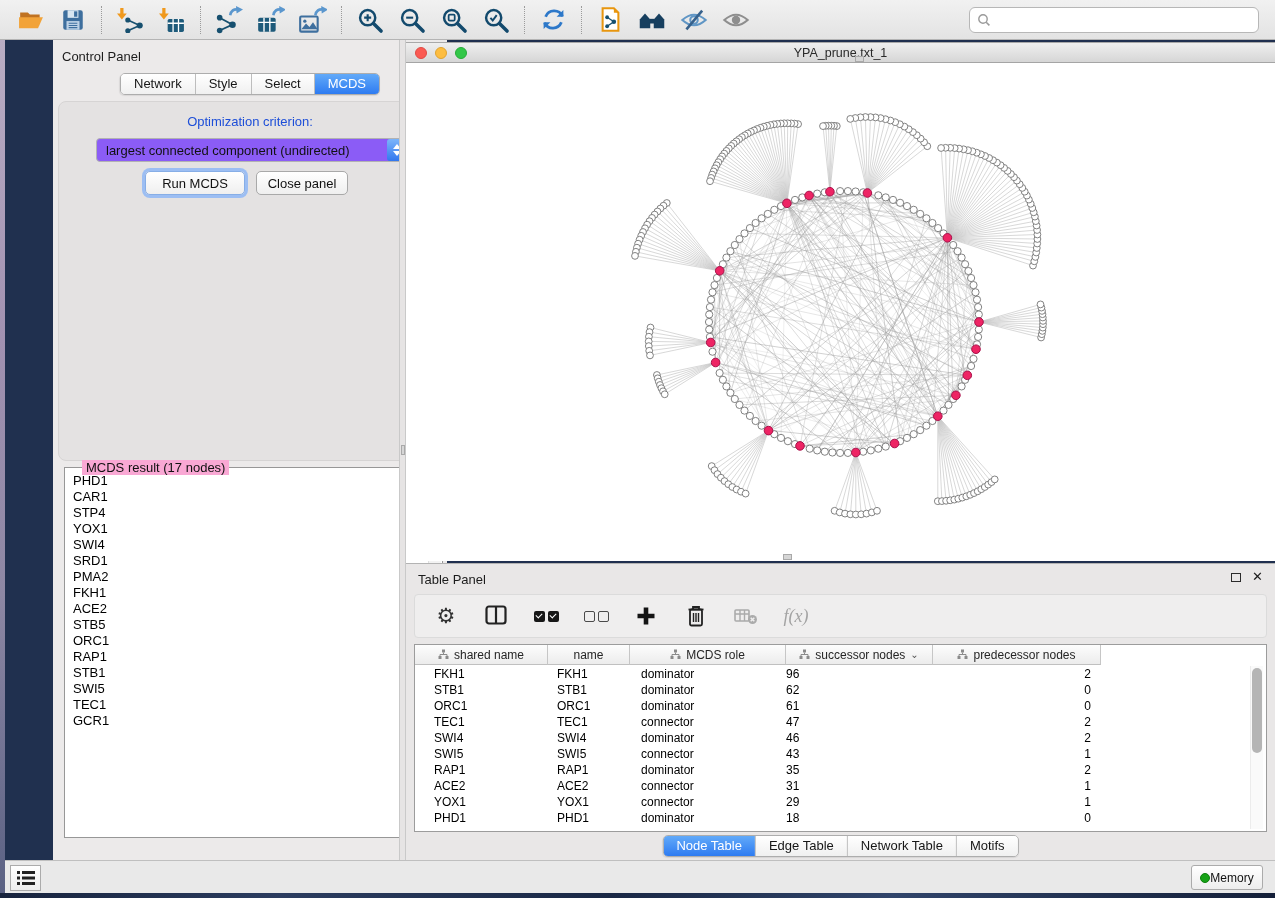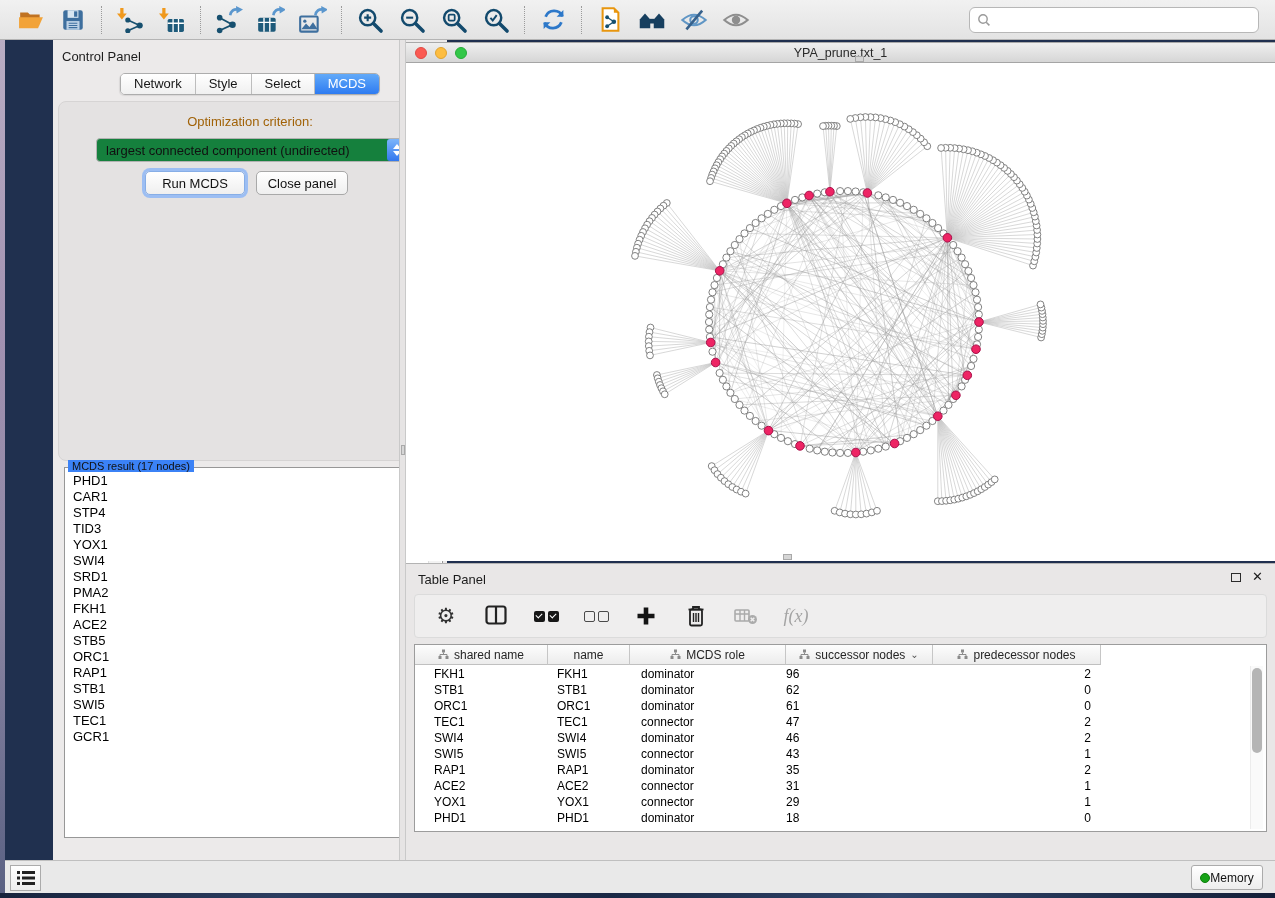--- a/index.html
+++ b/index.html
@@ -36,39 +36,39 @@
   .seg { display:flex; height:22px; border:1px solid #adadad; border-radius:5px; overflow:hidden;
          box-shadow:0 1px 1px rgba(0,0,0,.08); }
   .seg-tab { padding:0 13px; line-height:20px; font-size:13px; color:#161616;
     background:linear-gradient(#ffffff,#f0f0f0); border-right:1px solid #bdbdbd; white-space:nowrap; }
   .seg-tab:last-child { border-right:none; }
   .seg-tab.active { background:linear-gradient(#62aaf9,#2e7bf1); color:#fff; }
   .cp-tabs { left:50%; transform:translateX(-50%); top:33px; }
 
   .mcds-box { left:5px; top:61px; width:384px; height:360px; background:#e4e2e2;
     border:1px solid #d6d4d4; border-radius:8px; }
-  .opt-label { top:12px; width:100%; text-align:center; font-size:13px; color:#a16207; }
-  .combo { left:37px; top:36px; width:312px; height:24px; background:#15803d; border:1px solid #b2b2b2;
+  .opt-label { top:12px; width:100%; text-align:center; font-size:13px; color:#1d4ed8; }
+  .combo { left:37px; top:36px; width:312px; height:24px; background:#8b5cf6; border:1px solid #b2b2b2;
     border-radius:4px; display:flex; align-items:center; }
   .combo-text { flex:1; font-size:13px; color:#111; padding-left:9px; white-space:nowrap; overflow:hidden; }
   .combo-cap { width:20px; height:22px; margin-right:0px; border-radius:3px;
     background:linear-gradient(#7cb5fa,#3277ee); display:flex; flex-direction:column;
     align-items:center; justify-content:center; gap:2px; }
   .tri-up { width:0; height:0; border-left:4px solid transparent; border-right:4px solid transparent; border-bottom:5px solid #fff; }
   .tri-dn { width:0; height:0; border-left:4px solid transparent; border-right:4px solid transparent; border-top:5px solid #fff; }
   .push-btn { position:absolute; height:24px; background:linear-gradient(#ffffff,#efefef);
     border:1px solid #a9a9a9; border-radius:5px; font-size:13px; color:#111;
     font-family:"Liberation Sans","DejaVu Sans",sans-serif; }
   .btn-run { left:86px; top:69px; width:100px; border-color:#87aee6;
     box-shadow:0 0 0 3px rgba(108,167,255,.6); }
   .btn-close { left:197px; top:69px; width:92px; }
 
   .result-box { left:11px; top:427px; width:379px; height:371px; background:#fff; border:1px solid #979797; }
-  .result-legend { position:absolute; top:-8px; left:3px; background:#3b82f6; padding:0 4px;
-    font-size:11px; color:#111; }
+  .result-legend { position:absolute; top:-8px; left:17px; background:#f9a8d4; padding:0 4px;
+    font-size:13px; color:#111; }
   .result-list { position:absolute; left:8px; top:5px; right:16px; bottom:3px; overflow:hidden; }
   .mcds-item { font-size:13px; line-height:16px; color:#000; }
   .result-scroll { position:absolute; top:1px; right:1px; bottom:1px; width:13px;
     background:#f3f3f3; border-left:1px solid #dedede; }
 
   
   .vsplit { left:399px; top:40px; width:7px; height:820px; background:#e6e4e4;
     border-left:1px solid #c9c9c9; border-right:1px solid #c9c9c9; }
   .grip { background:#d6d6d6; border:1px solid #a9a9a9; }
   .vsplit-grip { left:1px; top:405px; width:4px; height:10px; }
@@ -315,21 +315,20 @@
       <button class="push-btn btn-run">Run MCDS</button>
       <button class="push-btn btn-close">Close panel</button>
     </div>
 
     <div class="abs result-box">
       <div class="result-legend">MCDS result (17 nodes)</div>
       <div class="result-list">
           <div class="mcds-item">PHD1</div>
           <div class="mcds-item">CAR1</div>
           <div class="mcds-item">STP4</div>
-          <div class="mcds-item">TID3</div>
           <div class="mcds-item">YOX1</div>
           <div class="mcds-item">SWI4</div>
           <div class="mcds-item">SRD1</div>
           <div class="mcds-item">PMA2</div>
           <div class="mcds-item">FKH1</div>
           <div class="mcds-item">ACE2</div>
           <div class="mcds-item">STB5</div>
           <div class="mcds-item">ORC1</div>
           <div class="mcds-item">RAP1</div>
           <div class="mcds-item">STB1</div>
@@ -1242,20 +1241,26 @@
             <div class="tcell c2">dominator</div>
             <div class="tcell c3">18</div>
             <div class="tcell c4">0</div>
           </div>
         </div>
       <div class="tscroll">
         <div class="tscroll-thumb"></div>
       </div>
     </div>
 
+    <div class="abs seg tp-tabs">
+      <div class="seg-tab active">Node Table</div>
+      <div class="seg-tab">Edge Table</div>
+      <div class="seg-tab">Network Table</div>
+      <div class="seg-tab">Motifs</div>
+    </div>
   </div>
 
   <div class="abs status-bar">
     <div class="abs list-btn">
       <svg width="18" height="14" viewBox="0 0 18 14">
           <g fill="#222">
             <rect x="0" y="0" width="3" height="3"></rect>
             <rect x="0" y="5.5" width="3" height="3"></rect>
             <rect x="0" y="11" width="3" height="3"></rect>
             <rect x="5" y="0" width="13" height="3"></rect>

